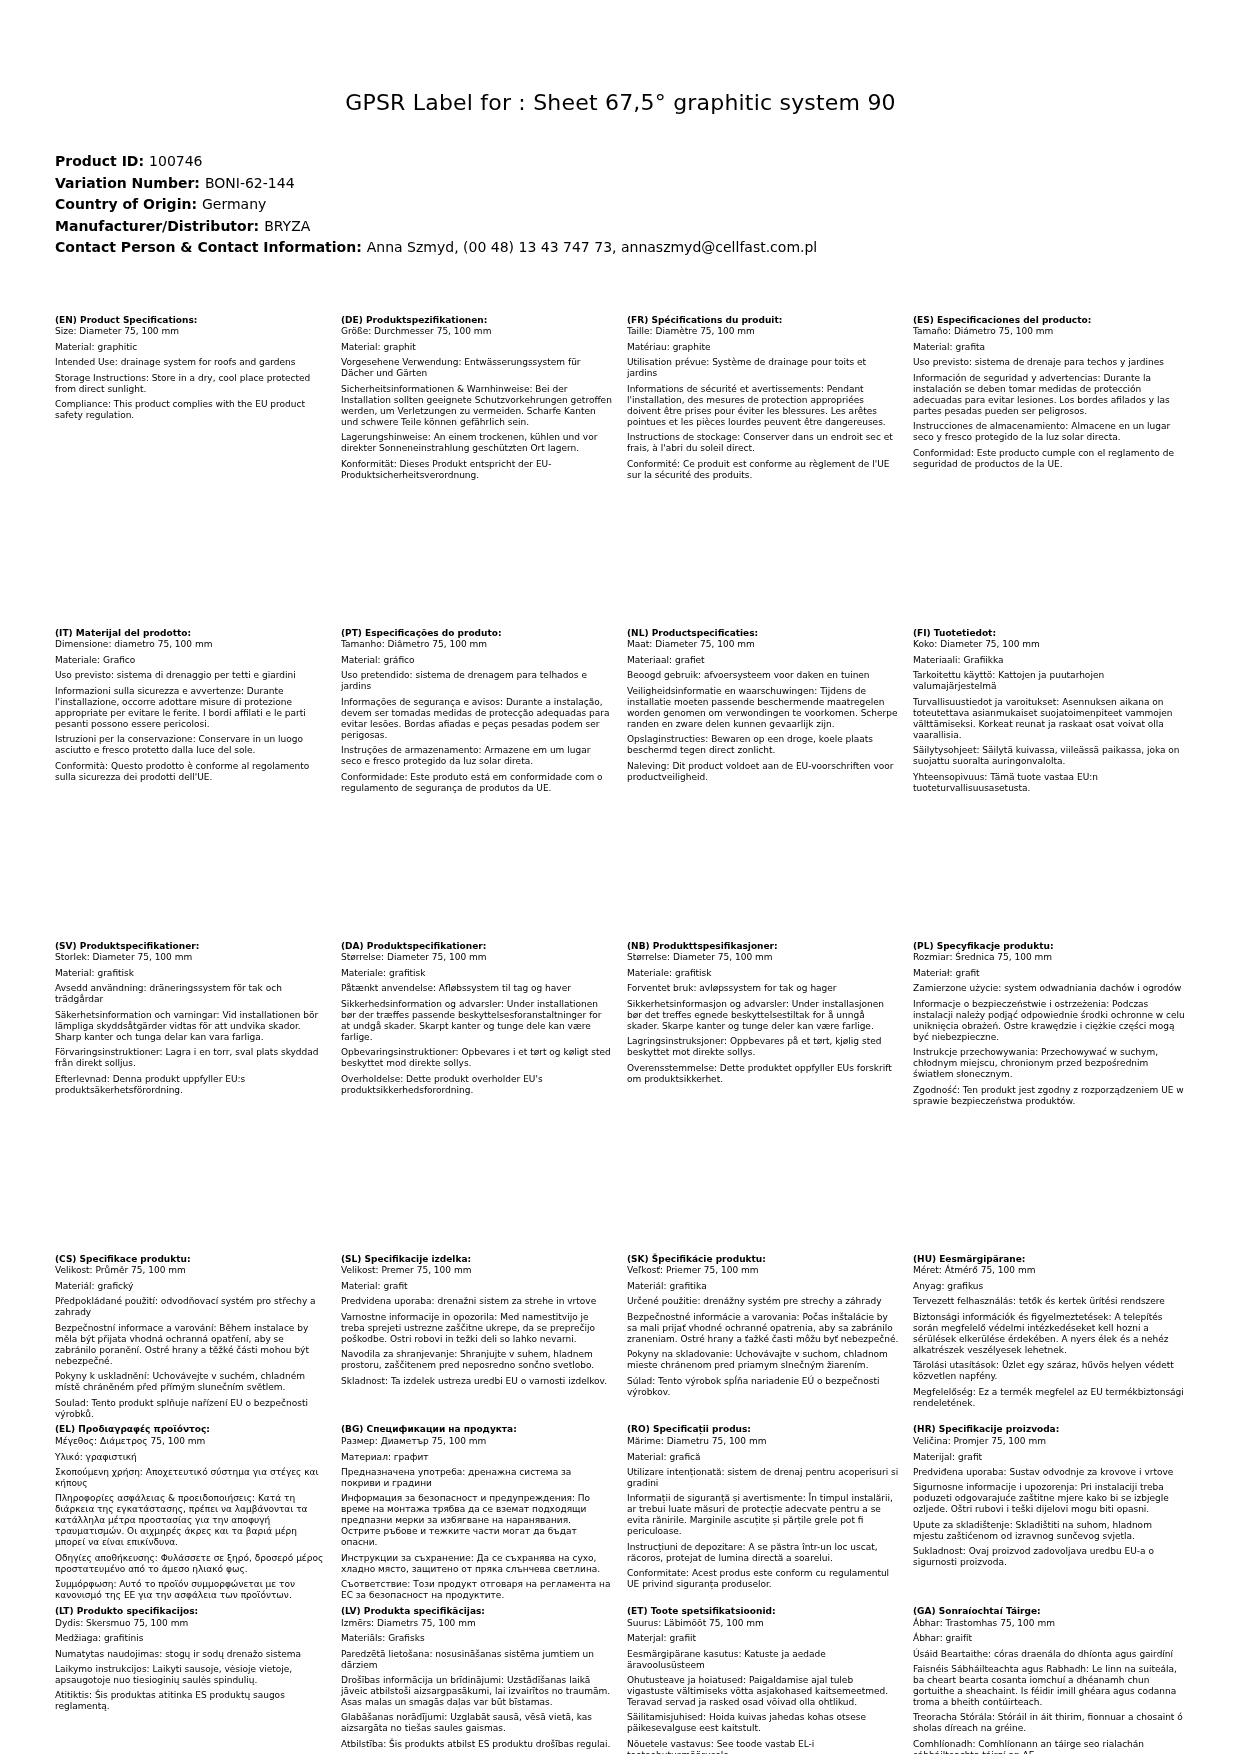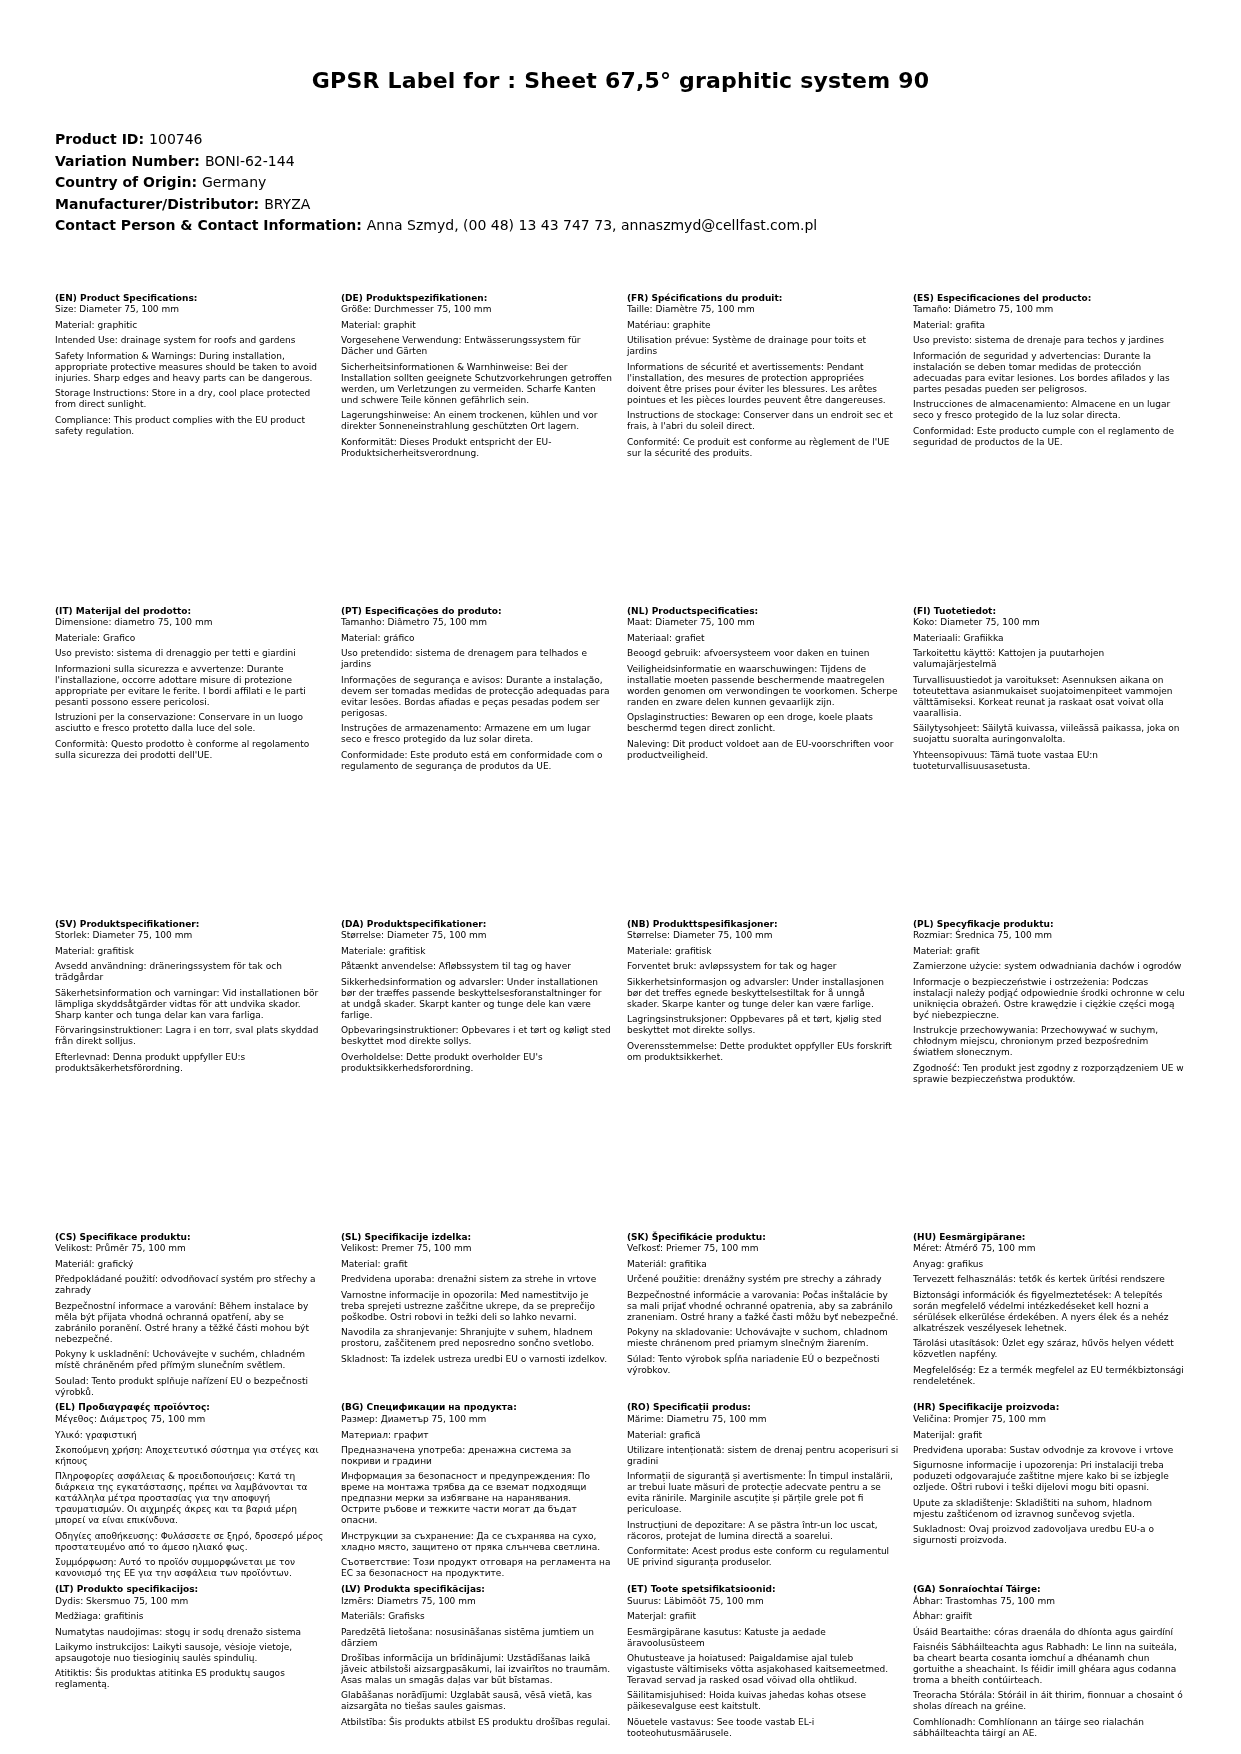--- a/index.html
+++ b/index.html
@@ -3,22 +3,22 @@
 <meta charset="utf-8">
 <style>
   * { box-sizing: border-box; margin: 0; padding: 0; }
   html, body { background: #ffffff; }
   .page {
     width: 1241px; height: 1754px; margin: 0 auto; background: #ffffff;
     color: #000000; font-family: "DejaVu Sans", sans-serif; position: relative;
     overflow: hidden;
   }
   .doc-title {
-    text-align: center; font-size: 22px; font-weight: bold;
-    padding-top: 68px; letter-spacing: 0.2px;
+    text-align: center; font-size: 22px; font-weight: normal;
+    padding-top: 90px; letter-spacing: 0.2px;
   }
   .product-info { margin: 36px 0 0 55px; }
   .info-line { font-size: 14px; line-height: 21.5px; }
   .info-label { font-weight: bold; }
   .info-value { font-weight: normal; margin-left: 5px; }
   .language-grid {
     margin: 56px 50px 0 55px;
     display: grid;
     grid-template-columns: repeat(4, 1fr);
     grid-template-rows: 313px 313px 313px auto;
@@ -49,21 +49,20 @@
       <div class="info-line"><span class="info-label">Manufacturer/Distributor:</span><span class="info-value">BRYZA</span></div>
       <div class="info-line"><span class="info-label">Contact Person &amp; Contact Information:</span><span class="info-value">Anna Szmyd, (00 48) 13 43 747 73, annaszmyd@cellfast.com.pl</span></div>
     </div>
 
   <div class="language-grid">
       <div class="lang-block">
         <p class="lang-header">(EN) Product Specifications:</p>
         <p class="lang-line">Size: Diameter 75, 100 mm</p>
         <p class="lang-line">Material: graphitic</p>
         <p class="lang-line">Intended Use: drainage system for roofs and gardens</p>
-        <p class="lang-line">Safety Information &amp; Warnings: During installation, appropriate protective measures should be taken to avoid injuries. Sharp edges and heavy parts can be dangerous.</p>
         <p class="lang-line">Storage Instructions: Store in a dry, cool place protected from direct sunlight.</p>
         <p class="lang-line">Compliance: This product complies with the EU product safety regulation.</p>
       </div>
       <div class="lang-block">
         <p class="lang-header">(DE) Produktspezifikationen:</p>
         <p class="lang-line">Größe: Durchmesser 75, 100 mm</p>
         <p class="lang-line">Material: graphit</p>
         <p class="lang-line">Vorgesehene Verwendung: Entwässerungssystem für Dächer und Gärten</p>
         <p class="lang-line">Sicherheitsinformationen &amp; Warnhinweise: Bei der Installation sollten geeignete Schutzvorkehrungen getroffen werden, um Verletzungen zu vermeiden. Scharfe Kanten und schwere Teile können gefährlich sein.</p>
         <p class="lang-line">Lagerungshinweise: An einem trockenen, kühlen und vor direkter Sonneneinstrahlung geschützten Ort lagern.</p>

